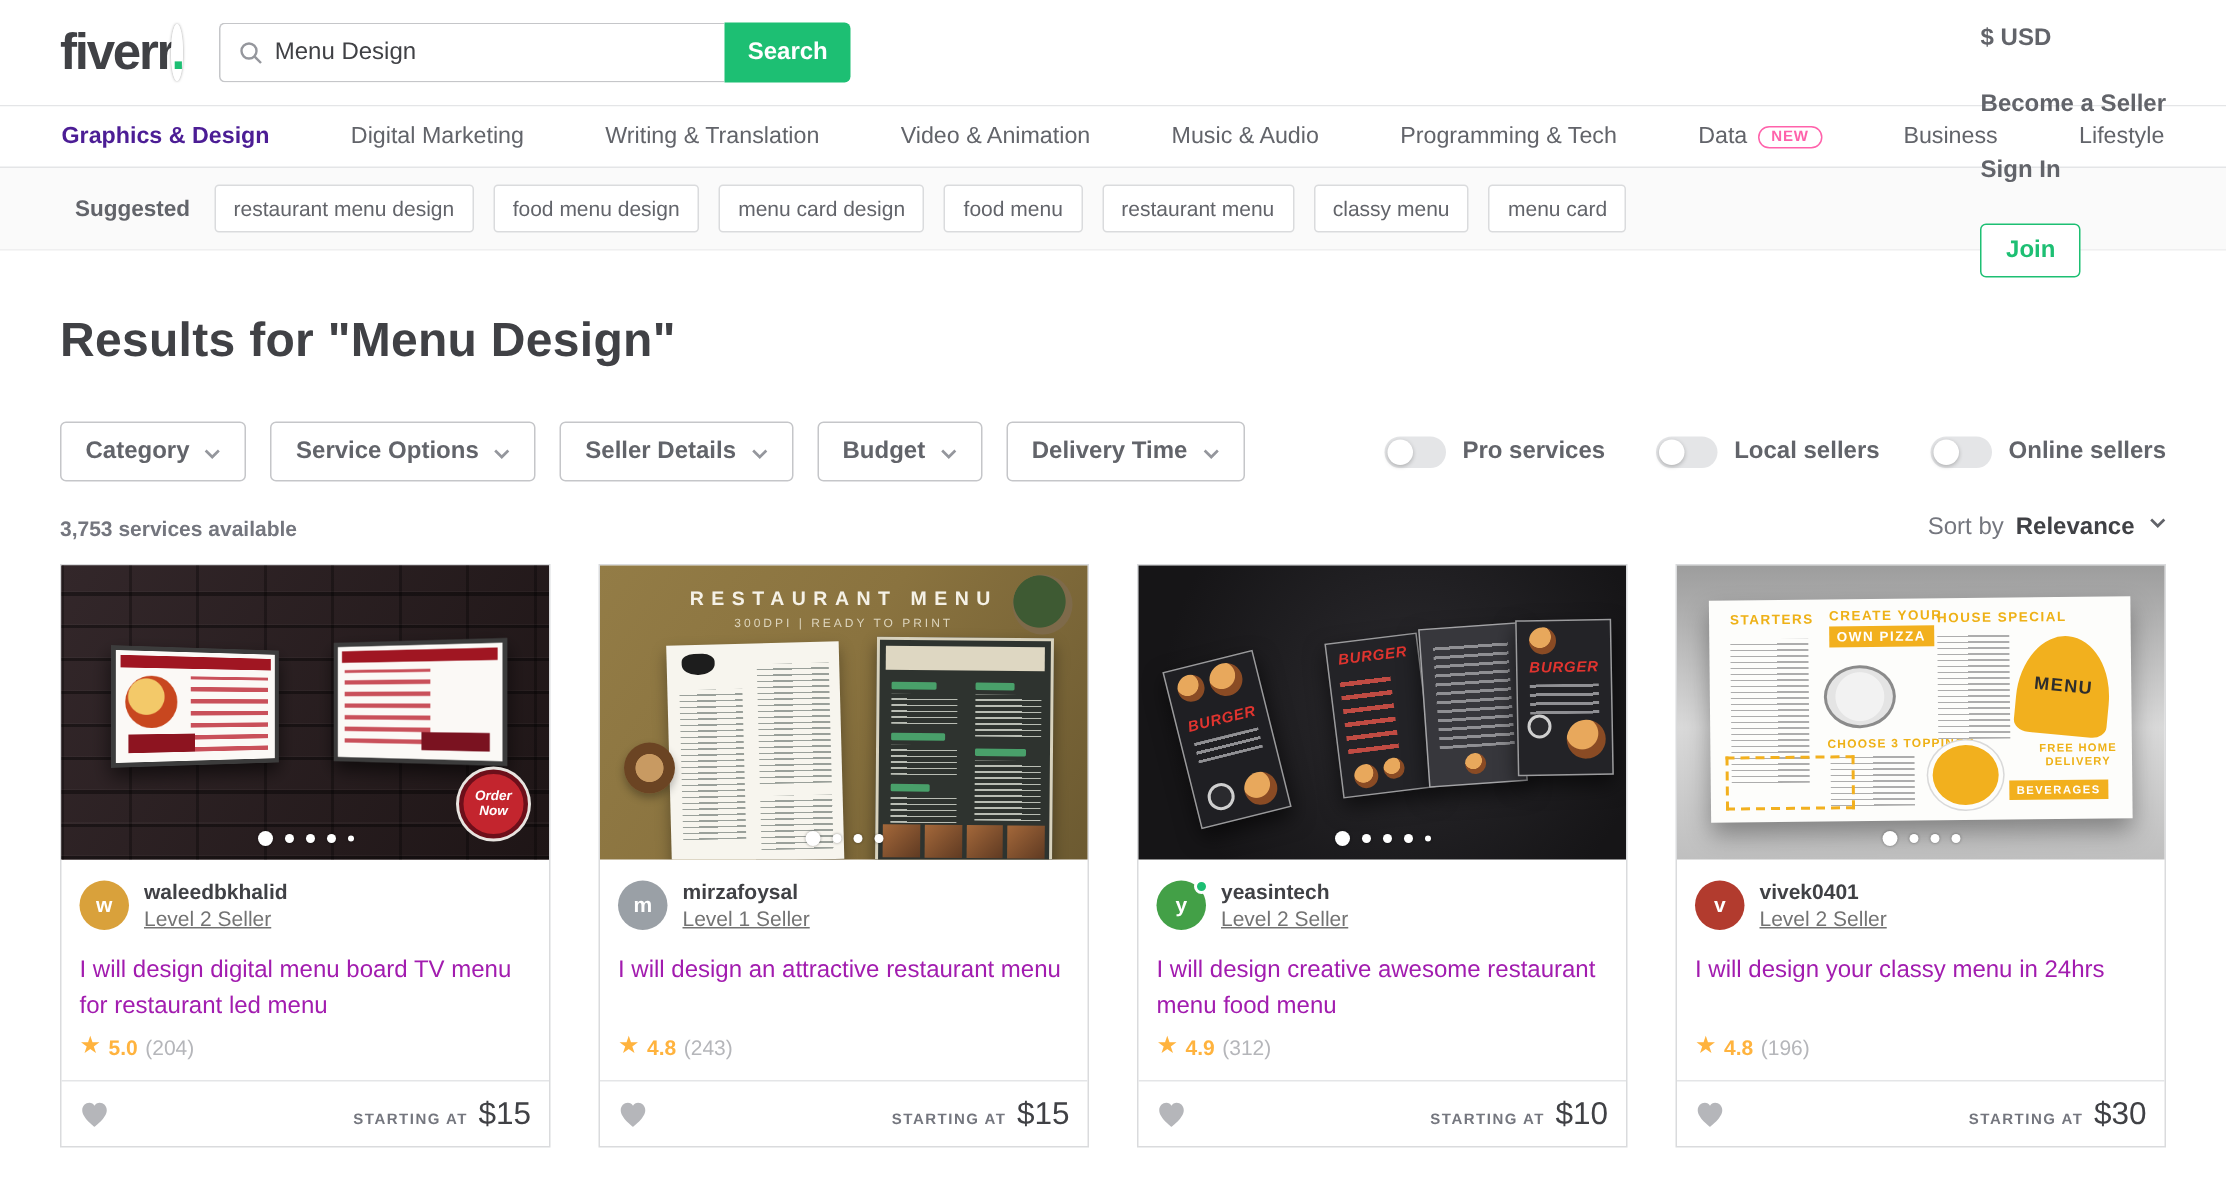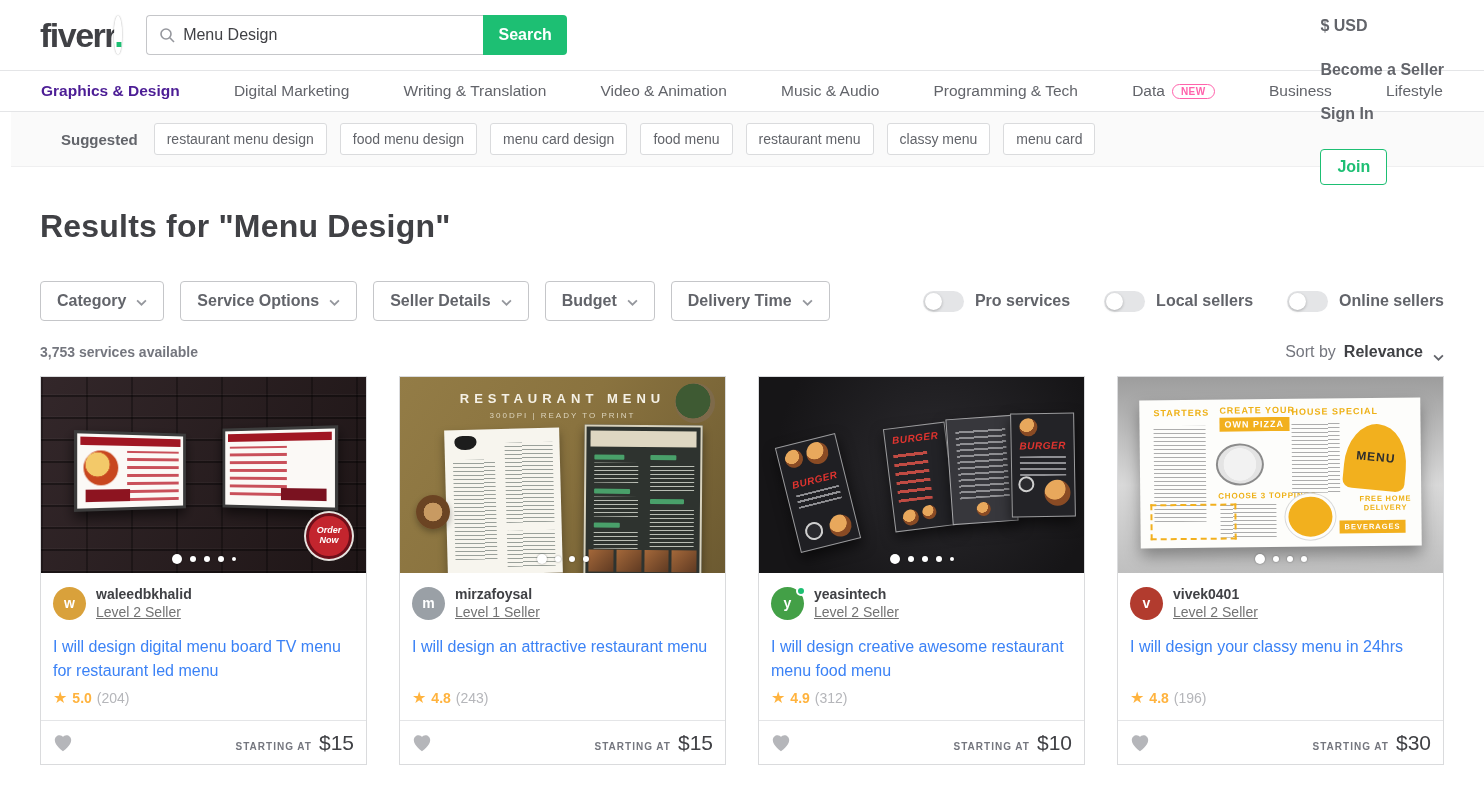--- a/index.html
+++ b/index.html
@@ -30,21 +30,21 @@
   .catnav { height:41px; display:flex; align-items:center; justify-content:space-between;
     padding:0 41px; border-bottom:1px solid #e4e5e7; background:#fff; }
   .catnav-item { font-size:15.5px; color:#62646a; font-weight:500; cursor:pointer;
     white-space:nowrap; display:flex; align-items:center; gap:7px; }
   .catnav-item.active { color:#4c1d95; font-weight:600; }
   .new-badge { font-size:10px; font-weight:bold; color:#ff62ab; border:1px solid #ff62ab;
     border-radius:10px; padding:1px 8px; letter-spacing:.5px; }
 
   
   .suggested { height:55px; display:flex; align-items:center; padding:0 50px; gap:13px;
-    background:#fafafa; border-bottom:1px solid #efeff0;margin-left:11px; }
+    background:#fafafa; border-bottom:1px solid #efeff0; }
   .suggested-label { font-weight:bold; font-size:15px; color:#62646a; margin-right:3px; }
   .tag { background:#fff; border:1px solid #dadbdd; border-radius:3px; padding:7px 12px;
     font-size:14px; color:#62646a; cursor:pointer; white-space:nowrap; }
 
   
   .main { padding:0 40px; }
   .page-title { margin-top:41px; font-size:32px; font-weight:bold; color:#404145; letter-spacing:.2px; }
 
   .filter-row { margin-top:36px; display:flex; align-items:center; }
   .filter-buttons { display:flex; gap:16px; }
@@ -54,21 +54,21 @@
   .filter-btn svg { color:#95979d; margin-top:2px; }
   .toggles { margin-left:auto; display:flex; align-items:center; gap:34px; }
   .toggle-wrap { display:flex; align-items:center; gap:11px; cursor:pointer; }
   .toggle { width:41px; height:21px; border-radius:11px; background:#e4e5e7; position:relative; flex:none; }
   .toggle::after { content:""; position:absolute; top:2px; left:2px; width:17px; height:17px;
     border-radius:50%; background:#fff; box-shadow:0 1px 3px rgba(0,0,0,.25); }
   .toggle-label { font-size:16px; font-weight:600; color:#62646a; white-space:nowrap; }
 
   .meta-row { margin-top:22px; display:flex; align-items:center; }
   .services-count { font-size:14px; font-weight:600; color:#74767e; }
-  .sort { margin-left:auto; display:flex; align-items:flex-end; gap:6px; font-size:16px; }
+  .sort { margin-left:auto; display:flex; align-items:flex-start; gap:6px; font-size:16px; }
   .sort-label { color:#74767e; }
   .sort-value { color:#404145; font-weight:bold; margin-left:2px; }
   .sort svg { color:#62646a; margin-left:4px; margin-top:2px; }
 
   
   .grid { margin-top:15px; display:grid; grid-template-columns:repeat(4,1fr); gap:26px 32px; }
   .card { background:#fff; border:1px solid #dadbdd; display:flex; flex-direction:column; }
   .card-img { height:196px; position:relative; overflow:hidden; cursor:pointer; }
   .dots { position:absolute; bottom:9px; left:0; right:0; display:flex; justify-content:center;
     align-items:center; gap:8px; }
@@ -77,21 +77,21 @@
   .dot.tiny { width:4px; height:4px; }
 
   .card-body { padding:12px 12px 14px; }
   .seller-row { display:flex; align-items:center; gap:10px; }
   .avatar { width:33px; height:33px; border-radius:50%; flex:none; display:flex; align-items:center;
     justify-content:center; font-weight:bold; font-size:14px; color:#fff; position:relative; cursor:pointer; }
   .online-dot { position:absolute; top:-1px; right:-2px; width:10px; height:10px; border-radius:50%;
     background:#1dbf73; border:2px solid #fff; }
   .seller-name { font-size:14px; font-weight:bold; color:#404145; line-height:1.3; cursor:pointer; }
   .seller-level { font-size:14px; color:#737373; line-height:1.3;text-decoration:underline; }
-  .gig-title { margin-top:14px; font-size:16px; line-height:1.45; color:#3b82f6; cursor:pointer;
+  .gig-title { margin-top:14px; font-size:16px; line-height:1.45; color:#a21caf; cursor:pointer;
     min-height:47px; }
   .rating-row { margin-top:8px; display:flex; align-items:center; gap:5px; }
   .star { color:#ffb33e; font-size:16px; line-height:1; }
   .rating-val { color:#ffb33e; font-weight:bold; font-size:14px; }
   .rating-count { color:#b5b6ba; font-size:14px; }
   .card-footer { margin-top:auto; border-top:1px solid #e4e5e7; padding:8px 12px; height:44px;
     display:flex; align-items:center; }
   .heart { color:#b5b6ba; cursor:pointer; display:flex; }
   .price-wrap { margin-left:auto; display:flex; align-items:baseline; gap:7px; cursor:pointer; }
   .starting-at { font-size:10px; font-weight:bold; letter-spacing:1px; color:#74767e; }

